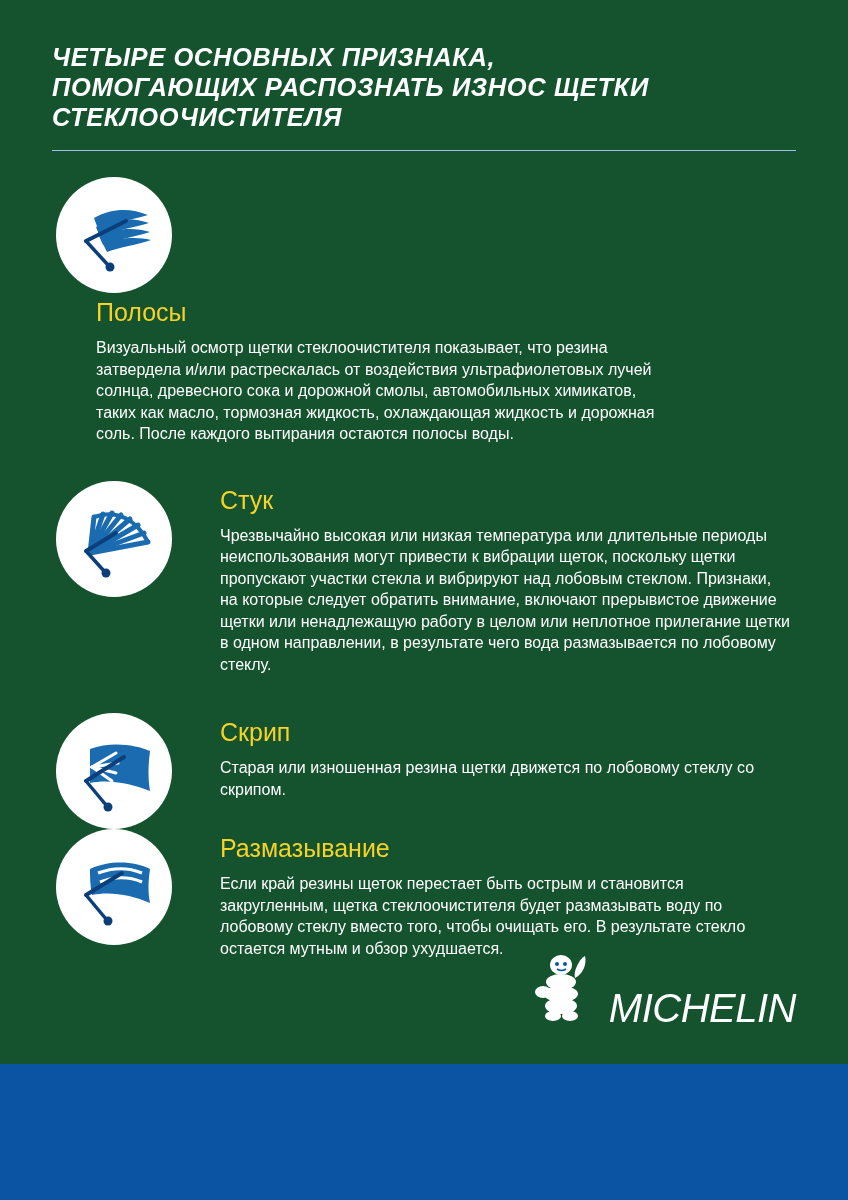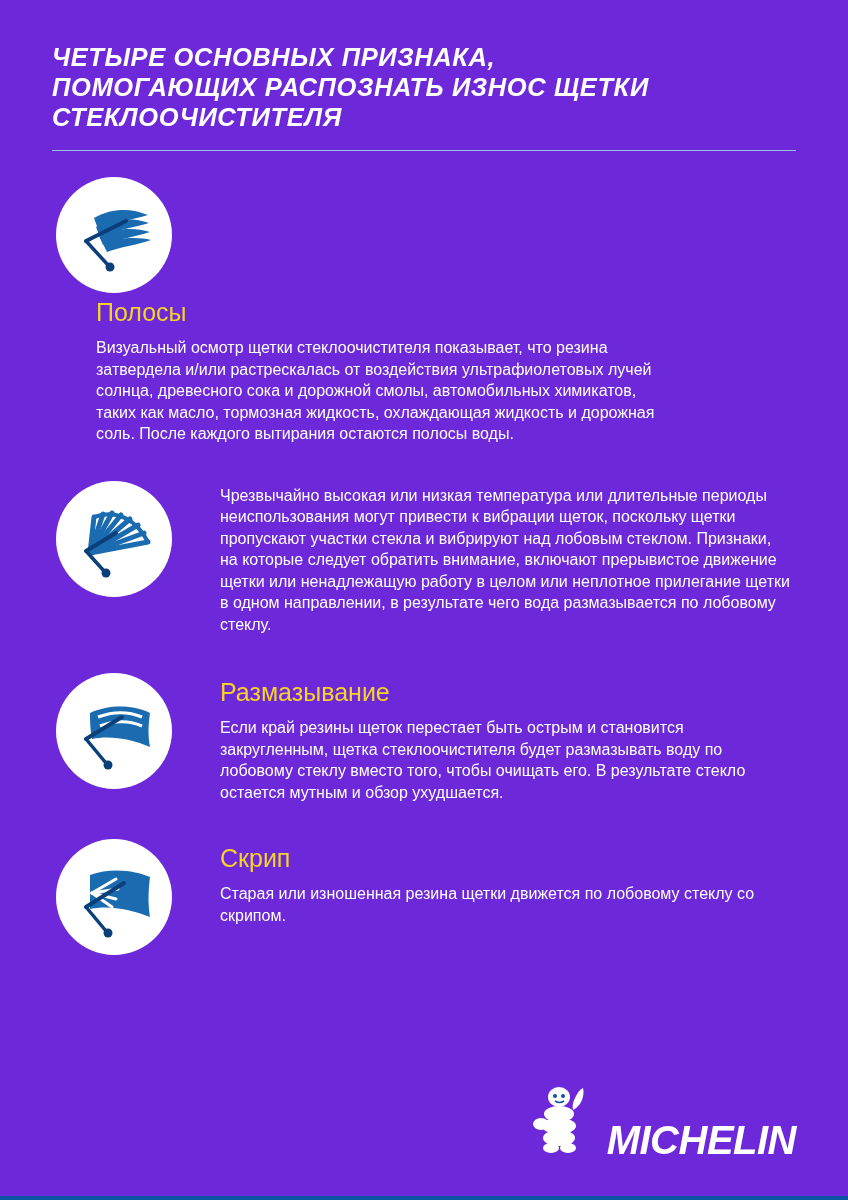--- a/index.html
+++ b/index.html
@@ -9,22 +9,22 @@
   body {
     width: 848px;
     height: 1200px;
     background: #0b54a4;
     font-family: "Liberation Sans", sans-serif;
     overflow: hidden;
   }
   .page {
     position: relative;
     width: 848px;
-    height: 1196px;
-    background: #6d28d9;
+    height: 1064px;
+    background: #14532d;
     box-sizing: border-box;
   }
 
   
   .header {
     padding: 42px 50px 0 52px;
   }
   .header-title {
     color: #ffffff;
     font-size: 25.5px;
@@ -98,21 +98,21 @@
     position: absolute;
     right: 52px;
     bottom: 36px;
     display: flex;
     align-items: flex-end;
     gap: 8px;
   }
   .michelin-wordmark {
     color: #ffffff;
     font-size: 40px;
-    font-weight: bold;
+    font-weight: normal;
     font-style: italic;
     letter-spacing: -0.5px;
     line-height: 40px;
   }
 </style>
 </head>
 <body>
 
 <div class="page">
 
@@ -165,42 +165,22 @@
               </g>
               <path d="M36 36 C58 28, 78 38, 90 61" stroke="#1a6bb0" stroke-width="4" fill="none"></path>
               <path d="M28 70 L46 90" stroke="#0b3f7a" stroke-width="3.5" stroke-linecap="round" fill="none"></path>
               <circle cx="48" cy="92" r="4.5" fill="#0b3f7a"></circle>
               <line x1="28" y1="70" x2="58" y2="52" stroke="#0b3f7a" stroke-width="4" stroke-linecap="round"></line>
             </g>
           </svg>
         </div>
       </div>
       <div class="section-body">
+        <h2 class="section-title">Стук</h2>
         <p class="section-text">Чрезвычайно высокая или низкая температура или длительные периоды неиспользования могут привести к вибрации щеток, поскольку щетки пропускают участки стекла и вибрируют над лобовым стеклом. Признаки, на которые следует обратить внимание, включают прерывистое движение щетки или ненадлежащую работу в целом или неплотное прилегание щетки в одном направлении, в результате чего вода размазывается по лобовому стеклу.</p>
-      </div>
-    </div>
-
-    <div class="section sec-3">
-      <div class="icon-wrap">
-        <div class="icon-circle">
-          <svg width="116" height="116" viewBox="0 0 116 116" aria-hidden="true">
-            <g>
-              <path d="M34 40 C56 30, 80 33, 94 40 C92 54, 92 64, 94 74 C76 66, 54 62, 36 66 C34 56, 34 48, 34 40 Z" fill="#1a6bb0"></path>
-              <path d="M42 44 C58 38, 74 39, 86 44" stroke="#ffffff" stroke-width="3" fill="none"></path>
-              <path d="M44 53 C60 47, 74 48, 86 53" stroke="#ffffff" stroke-width="3" fill="none"></path>
-              <path d="M30 66 L66 44" stroke="#0b3f7a" stroke-width="4" stroke-linecap="round" fill="none"></path>
-              <path d="M30 66 L50 90" stroke="#0b3f7a" stroke-width="3.5" stroke-linecap="round" fill="none"></path>
-              <circle cx="52" cy="92" r="4.5" fill="#0b3f7a"></circle>
-            </g>
-          </svg>
-        </div>
-      </div>
-      <div class="section-body">
-        <h2 class="section-title">Размазывание</h2>
-        <p class="section-text">Если край резины щеток перестает быть острым и становится закругленным, щетка стеклоочистителя будет размазывать воду по лобовому стеклу вместо того, чтобы очищать его. В результате стекло остается мутным и обзор ухудшается.</p>
       </div>
     </div>
 
     <div class="section sec-4">
       <div class="icon-wrap">
         <div class="icon-circle">
           <svg width="116" height="116" viewBox="0 0 116 116" aria-hidden="true">
             <g>
               <path d="M34 36 C56 28, 80 32, 94 38 C92 54, 92 66, 94 78 C74 70, 52 66, 34 70 C34 58, 34 46, 34 36 Z" fill="#1a6bb0"></path>
               <g stroke="#ffffff" stroke-width="3" stroke-linecap="round">
@@ -212,20 +192,41 @@
               <path d="M30 68 L68 44" stroke="#0b3f7a" stroke-width="4" stroke-linecap="round" fill="none"></path>
               <path d="M30 68 L50 92" stroke="#0b3f7a" stroke-width="3.5" stroke-linecap="round" fill="none"></path>
               <circle cx="52" cy="94" r="4.5" fill="#0b3f7a"></circle>
             </g>
           </svg>
         </div>
       </div>
       <div class="section-body">
         <h2 class="section-title">Скрип</h2>
         <p class="section-text">Старая или изношенная резина щетки движется по лобовому стеклу со скрипом.</p>
+      </div>
+    </div>
+
+    <div class="section sec-3">
+      <div class="icon-wrap">
+        <div class="icon-circle">
+          <svg width="116" height="116" viewBox="0 0 116 116" aria-hidden="true">
+            <g>
+              <path d="M34 40 C56 30, 80 33, 94 40 C92 54, 92 64, 94 74 C76 66, 54 62, 36 66 C34 56, 34 48, 34 40 Z" fill="#1a6bb0"></path>
+              <path d="M42 44 C58 38, 74 39, 86 44" stroke="#ffffff" stroke-width="3" fill="none"></path>
+              <path d="M44 53 C60 47, 74 48, 86 53" stroke="#ffffff" stroke-width="3" fill="none"></path>
+              <path d="M30 66 L66 44" stroke="#0b3f7a" stroke-width="4" stroke-linecap="round" fill="none"></path>
+              <path d="M30 66 L50 90" stroke="#0b3f7a" stroke-width="3.5" stroke-linecap="round" fill="none"></path>
+              <circle cx="52" cy="92" r="4.5" fill="#0b3f7a"></circle>
+            </g>
+          </svg>
+        </div>
+      </div>
+      <div class="section-body">
+        <h2 class="section-title">Размазывание</h2>
+        <p class="section-text">Если край резины щеток перестает быть острым и становится закругленным, щетка стеклоочистителя будет размазывать воду по лобовому стеклу вместо того, чтобы очищать его. В результате стекло остается мутным и обзор ухудшается.</p>
       </div>
     </div>
 
   </div>
 
   <div class="footer">
     <div>
       <svg width="70" height="76" viewBox="0 0 70 76" aria-hidden="true">
         <g fill="#ffffff">
           <ellipse cx="30" cy="17" rx="11" ry="10"></ellipse>

